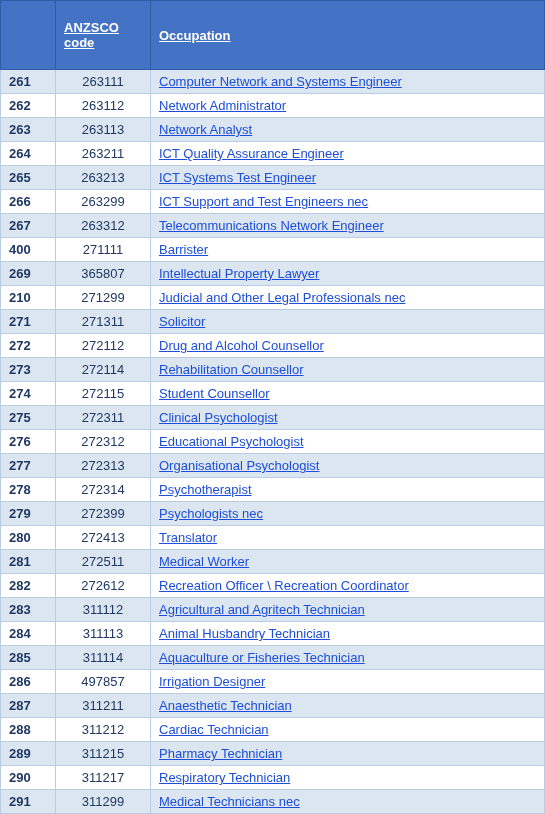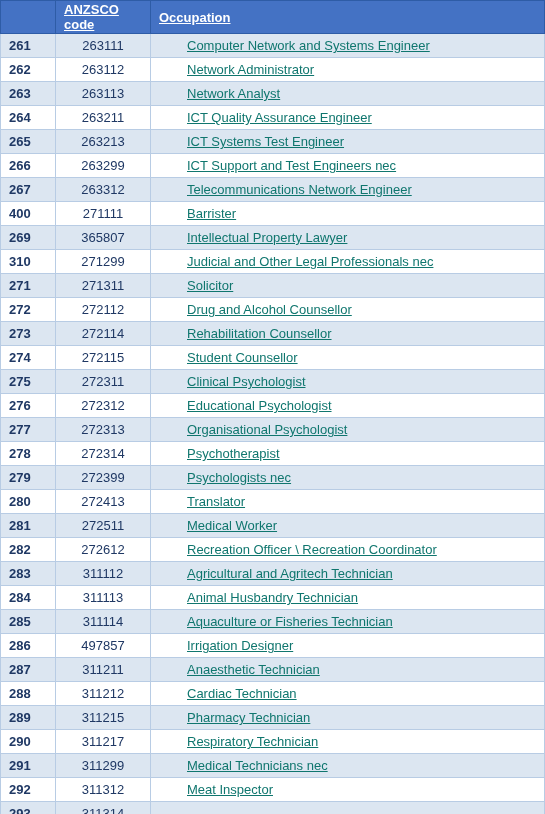--- a/index.html
+++ b/index.html
@@ -15,21 +15,21 @@
     }
     table {
       width: 100%;
       border-collapse: collapse;
     }
     thead tr {
       background-color: #4472c4;
       color: #fff;
     }
     thead th {
-      padding: 1px 8px;
+      padding: 19px 8px;
       text-align: left;
       font-weight: bold;
       font-size: 13px;
       text-decoration: underline;
       border: 1px solid #2e5ca6;
     }
     thead th:first-child {
       width: 55px;
       text-align: center;
     }
@@ -52,23 +52,22 @@
       text-align: left;
       font-weight: bold;
       width: 55px;
       color: #1f3864;
     }
     tbody td:nth-child(2) {
       width: 95px;
       text-align: center;
     }
     tbody td a, tbody td span.link {
-      color: #0f766e;
+      color: #1d4ed8;
       cursor: pointer;
-      margin-left: 28px;
     }
     tbody td:nth-child(2) {
       font-weight: normal;
       color: #1f3864;
     }
   </style>
 </head>
 <body>
 
 <table>
@@ -119,21 +118,21 @@
         <td>400</td>
         <td>271111</td>
         <td><a href="#">Barrister</a></td>
       </tr>
       <tr>
         <td>269</td>
         <td>365807</td>
         <td><a href="#">Intellectual Property Lawyer</a></td>
       </tr>
       <tr>
-        <td>310</td>
+        <td>210</td>
         <td>271299</td>
         <td><a href="#">Judicial and Other Legal Professionals nec</a></td>
       </tr>
       <tr>
         <td>271</td>
         <td>271311</td>
         <td><a href="#">Solicitor</a></td>
       </tr>
       <tr>
         <td>272</td>

